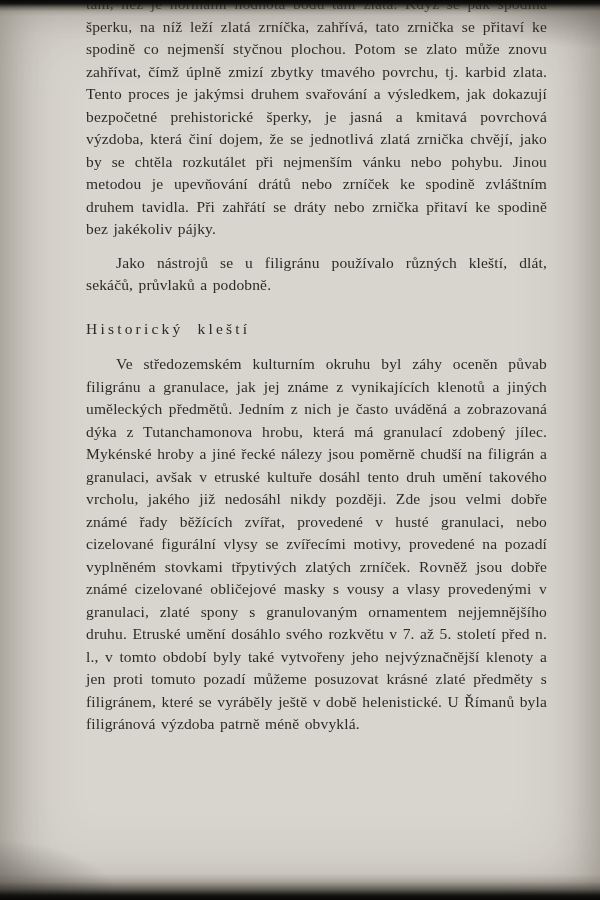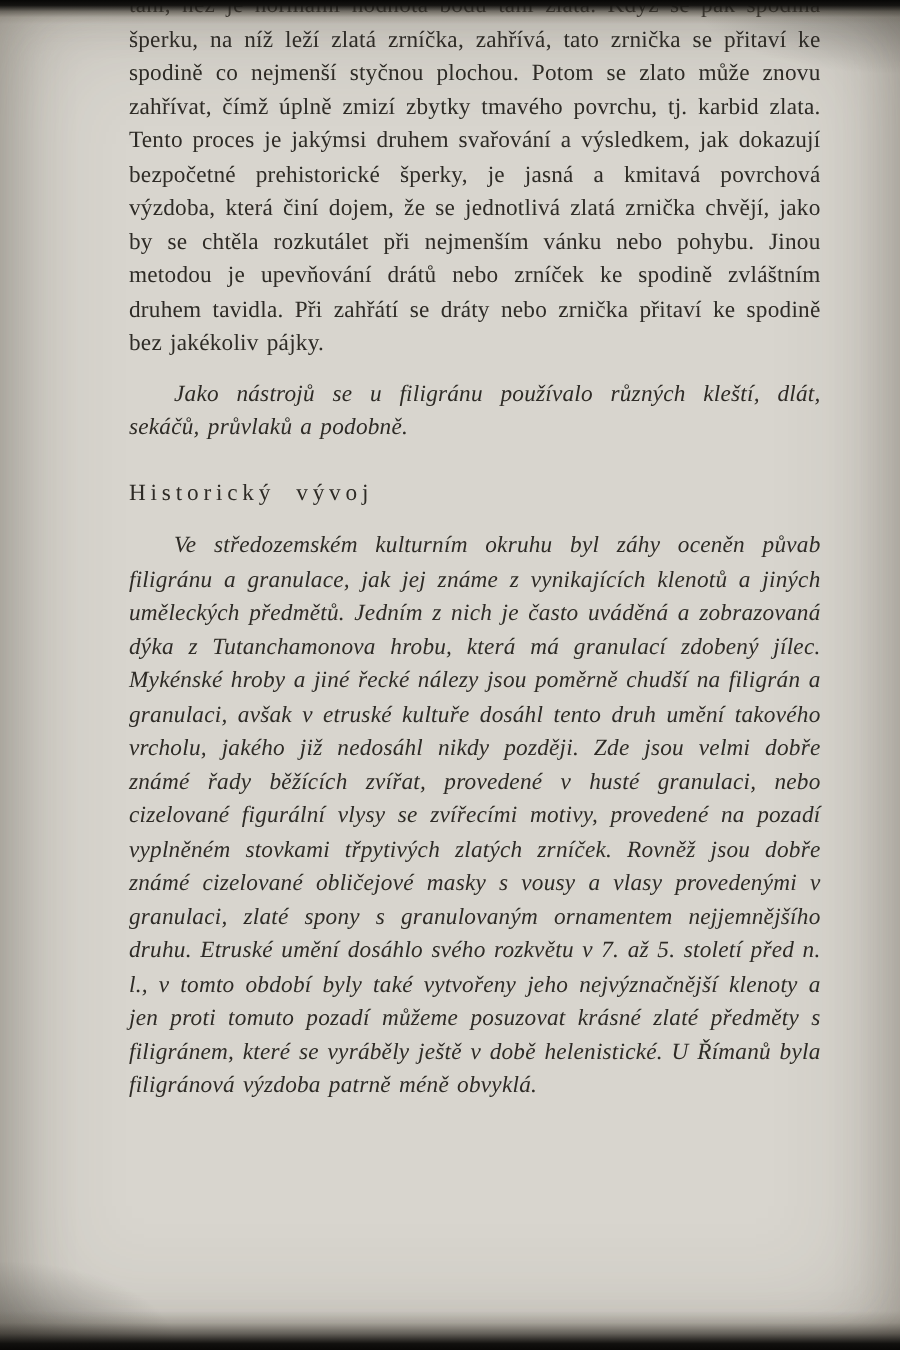--- a/index.html
+++ b/index.html
@@ -29,21 +29,21 @@
     line-height: 22.5px;
     text-align: justify;
     word-spacing: 1.4px;
     letter-spacing: 0.15px;
     hyphens: auto;
   }
   .text-block p {
     margin: 0;
   }
   p.gap { margin-top: 11px; }
-  p.indent { text-indent: 30px; font-style: italic; }
+  p.indent { text-indent: 30px; }
   h2.section-heading {
     margin: 21px 0 13px 0;
     font-size: 15.5px;
     font-weight: 400;
     letter-spacing: 3.2px;
     word-spacing: 7px;
     text-align: left;
     color: #2e2b26;
   }
   .edge {
@@ -91,21 +91,21 @@
 <body>
 
 <div class="page">
 
   <div class="text-block">
 
     <p>tání, než je normální hodnota bodu tání zlata. Když se pak spodina šperku, na níž leží zlatá zrníčka, zahřívá, tato zrnička se přitaví ke spodině co nejmenší styčnou plochou. Potom se zlato může znovu zahřívat, čímž úplně zmizí zbytky tmavého povrchu, tj. karbid zlata. Tento proces je jakýmsi druhem svařování a výsledkem, jak dokazují bezpočetné prehistorické šperky, je jasná a kmitavá povrchová výzdoba, která činí dojem, že se jednotlivá zlatá zrnička chvějí, jako by se chtěla rozkutálet při nejmenším vánku nebo pohybu. Jinou metodou je upevňování drátů nebo zrníček ke spodině zvláštním druhem tavidla. Při zahřátí se dráty nebo zrnička přitaví ke spodině bez jakékoliv pájky.</p>
 
     <p class="indent gap">Jako nástrojů se u filigránu používalo různých kleští, dlát, sekáčů, průvlaků a podobně.</p>
 
-    <h2 class="section-heading">Historický vývoj</h2>
+    <h2 class="section-heading">Historický kleští</h2>
 
     <p class="indent">Ve středozemském kulturním okruhu byl záhy oceněn půvab filigránu a granulace, jak jej známe z vynikajících klenotů a jiných uměleckých předmětů. Jedním z nich je často uváděná a zobrazovaná dýka z Tutanchamonova hrobu, která má granulací zdobený jílec. Mykénské hroby a jiné řecké nálezy jsou poměrně chudší na filigrán a granulaci, avšak v etruské kultuře dosáhl tento druh umění takového vrcholu, jakého již nedosáhl nikdy později. Zde jsou velmi dobře známé řady běžících zvířat, provedené v husté granulaci, nebo cizelované figurální vlysy se zvířecími motivy, provedené na pozadí vyplněném stovkami třpytivých zlatých zrníček. Rovněž jsou dobře známé cizelované obličejové masky s vousy a vlasy provedenými v granulaci, zlaté spony s granulovaným ornamentem nejjemnějšího druhu. Etruské umění dosáhlo svého rozkvětu v 7. až 5. století před n. l., v tomto období byly také vytvořeny jeho nejvýznačnější klenoty a jen proti tomuto pozadí můžeme posuzovat krásné zlaté předměty s filigránem, které se vyráběly ještě v době helenistické. U Římanů byla filigránová výzdoba patrně méně obvyklá.</p>
 
 
   </div>
 
   <div class="corner-shade bottom-left"></div>
   <div class="corner-shade top-right"></div>
   <div class="edge edge-top"></div>
   <div class="edge edge-bottom"></div>

